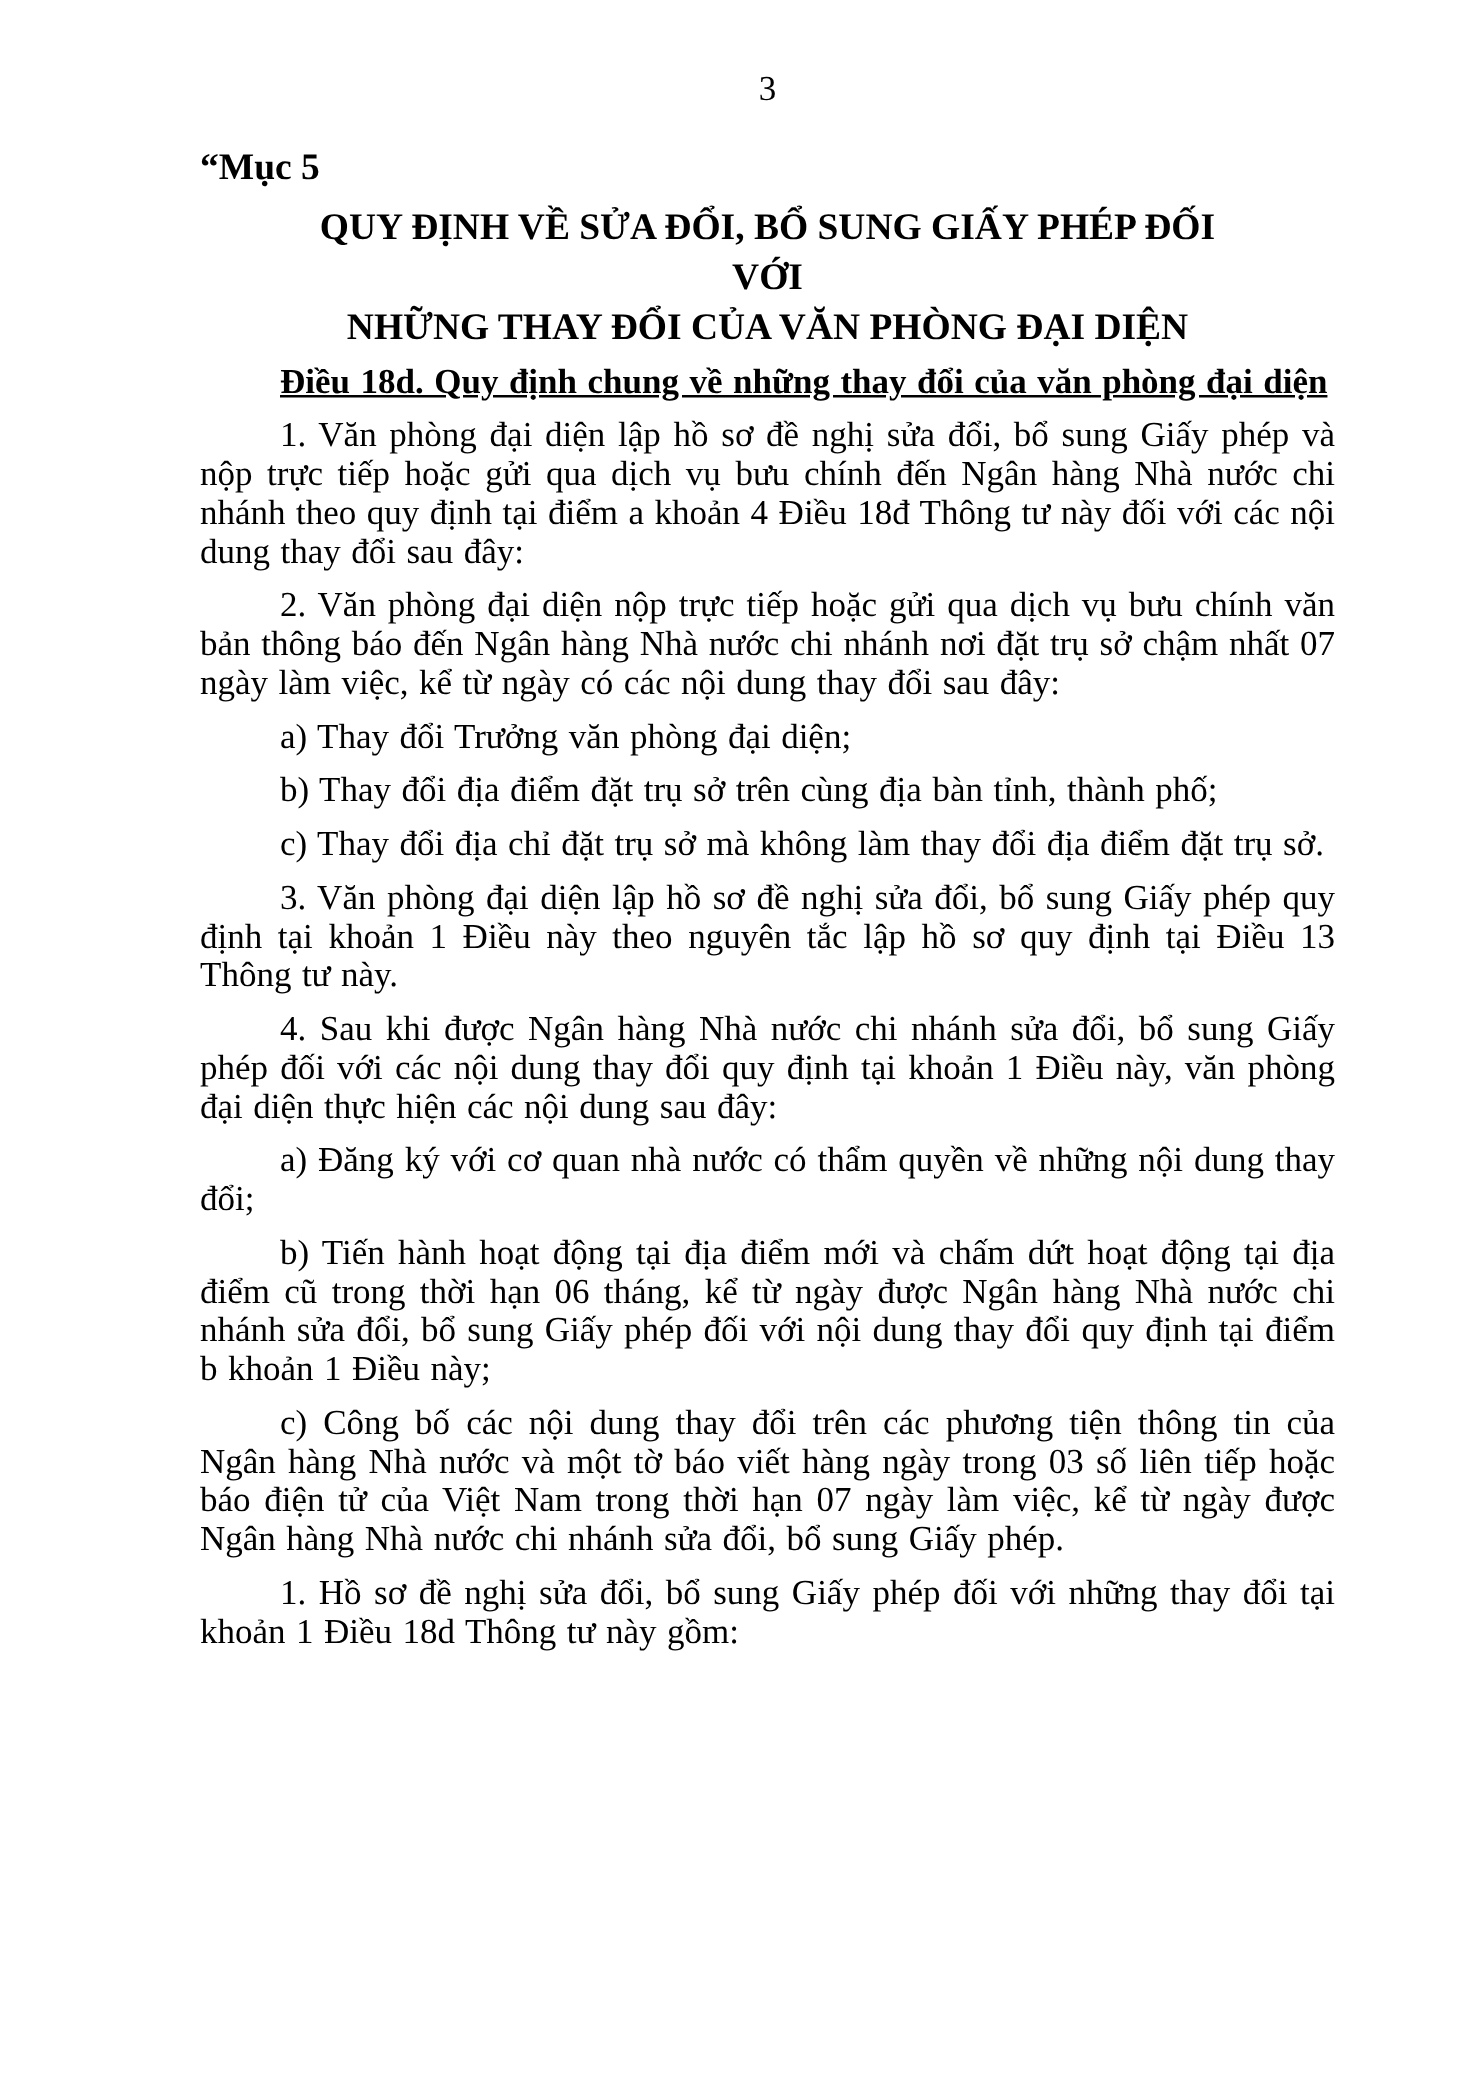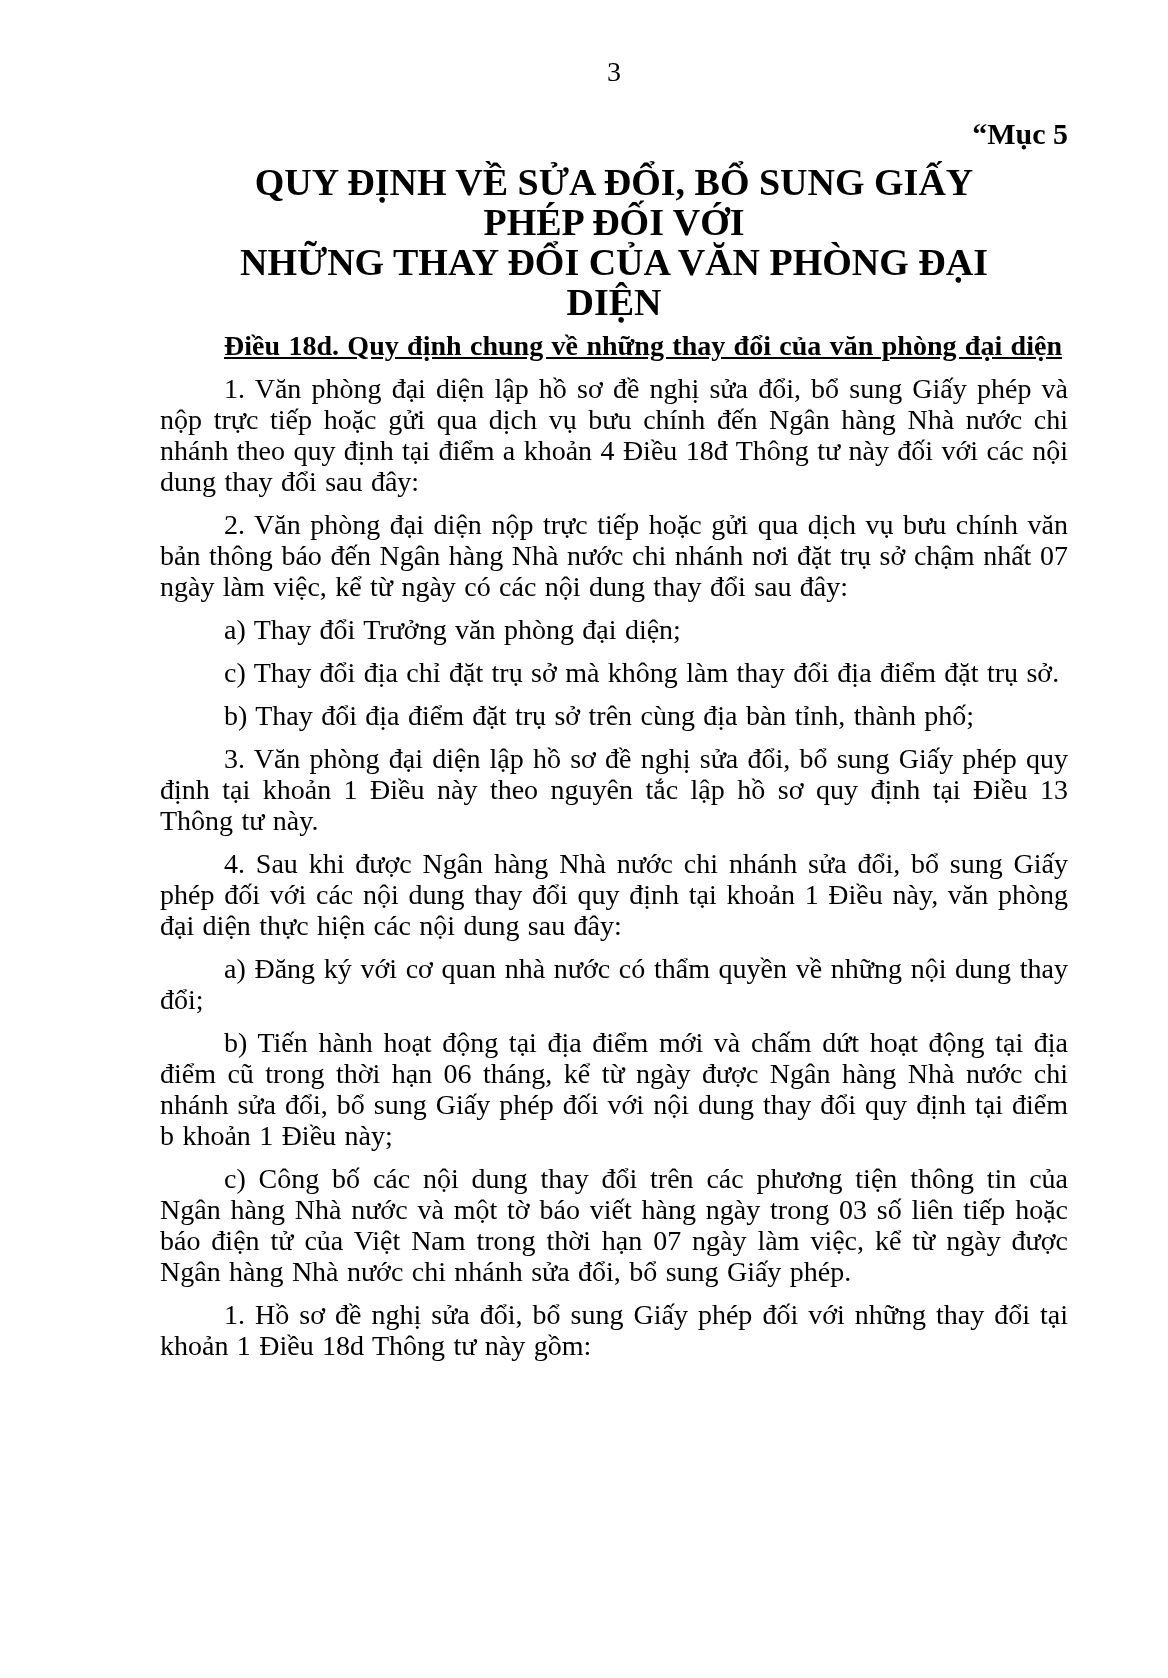--- a/index.html
+++ b/index.html
@@ -23,30 +23,30 @@
     top: 56px;
     width: 908px;
   }
   .page-number {
     text-align: center;
     font-size: 28px;
     line-height: 32px;
     margin: 0 0 28px 0;
   }
   .section-label {
-    text-align: right;
+    text-align: left;
     font-weight: 700;
     font-size: 30px;
     line-height: 36px;
     margin: 0 0 10px 0;
   }
   .section-title {
     text-align: center;
     font-weight: 700;
-    font-size: 38px;
+    font-size: 30px;
     line-height: 40px;
     margin: 0 auto 8px auto;
     max-width: 760px;
   }
   p.block {
     font-size: 28px;
     line-height: 31px;
     text-align: justify;
     text-indent: 64px;
     word-spacing: 0.05em;
@@ -69,22 +69,22 @@
 
     <div class="section-title">
       <span>QUY ĐỊNH VỀ SỬA ĐỔI, BỔ SUNG GIẤY PHÉP ĐỐI VỚI</span><br>
       <span>NHỮNG THAY ĐỔI CỦA VĂN PHÒNG ĐẠI DIỆN</span>
     </div>
 
     <p class="block bold">Điều 18d. Quy định chung về những thay đổi của văn phòng đại diện</p>
     <p class="block">1. Văn phòng đại diện lập hồ sơ đề nghị sửa đổi, bổ sung Giấy phép và nộp trực tiếp hoặc gửi qua dịch vụ bưu chính đến Ngân hàng Nhà nước chi nhánh theo quy định tại điểm a khoản 4 Điều 18đ Thông tư này đối với các nội dung thay đổi sau đây:</p>
     <p class="block">2. Văn phòng đại diện nộp trực tiếp hoặc gửi qua dịch vụ bưu chính văn bản thông báo đến Ngân hàng Nhà nước chi nhánh nơi đặt trụ sở chậm nhất 07 ngày làm việc, kể từ ngày có các nội dung thay đổi sau đây:</p>
     <p class="block">a) Thay đổi Trưởng văn phòng đại diện;</p>
+    <p class="block">b) Thay đổi địa điểm đặt trụ sở trên cùng địa bàn tỉnh, thành phố;</p>
     <p class="block">c) Thay đổi địa chỉ đặt trụ sở mà không làm thay đổi địa điểm đặt trụ sở.</p>
-    <p class="block">b) Thay đổi địa điểm đặt trụ sở trên cùng địa bàn tỉnh, thành phố;</p>
     <p class="block">3. Văn phòng đại diện lập hồ sơ đề nghị sửa đổi, bổ sung Giấy phép quy định tại khoản 1 Điều này theo nguyên tắc lập hồ sơ quy định tại Điều 13 Thông tư này.</p>
     <p class="block">4. Sau khi được Ngân hàng Nhà nước chi nhánh sửa đổi, bổ sung Giấy phép đối với các nội dung thay đổi quy định tại khoản 1 Điều này, văn phòng đại diện thực hiện các nội dung sau đây:</p>
     <p class="block">a) Đăng ký với cơ quan nhà nước có thẩm quyền về những nội dung thay đổi;</p>
     <p class="block">b) Tiến hành hoạt động tại địa điểm mới và chấm dứt hoạt động tại địa điểm cũ trong thời hạn 06 tháng, kể từ ngày được Ngân hàng Nhà nước chi nhánh sửa đổi, bổ sung Giấy phép đối với nội dung thay đổi quy định tại điểm b khoản 1 Điều này;</p>
     <p class="block">c) Công bố các nội dung thay đổi trên các phương tiện thông tin của Ngân hàng Nhà nước và một tờ báo viết hàng ngày trong 03 số liên tiếp hoặc báo điện tử của Việt Nam trong thời hạn 07 ngày làm việc, kể từ ngày được Ngân hàng Nhà nước chi nhánh sửa đổi, bổ sung Giấy phép.</p>
     <p class="block">1. Hồ sơ đề nghị sửa đổi, bổ sung Giấy phép đối với những thay đổi tại khoản 1 Điều 18d Thông tư này gồm:</p>
 
   </div>
 </div>
 

